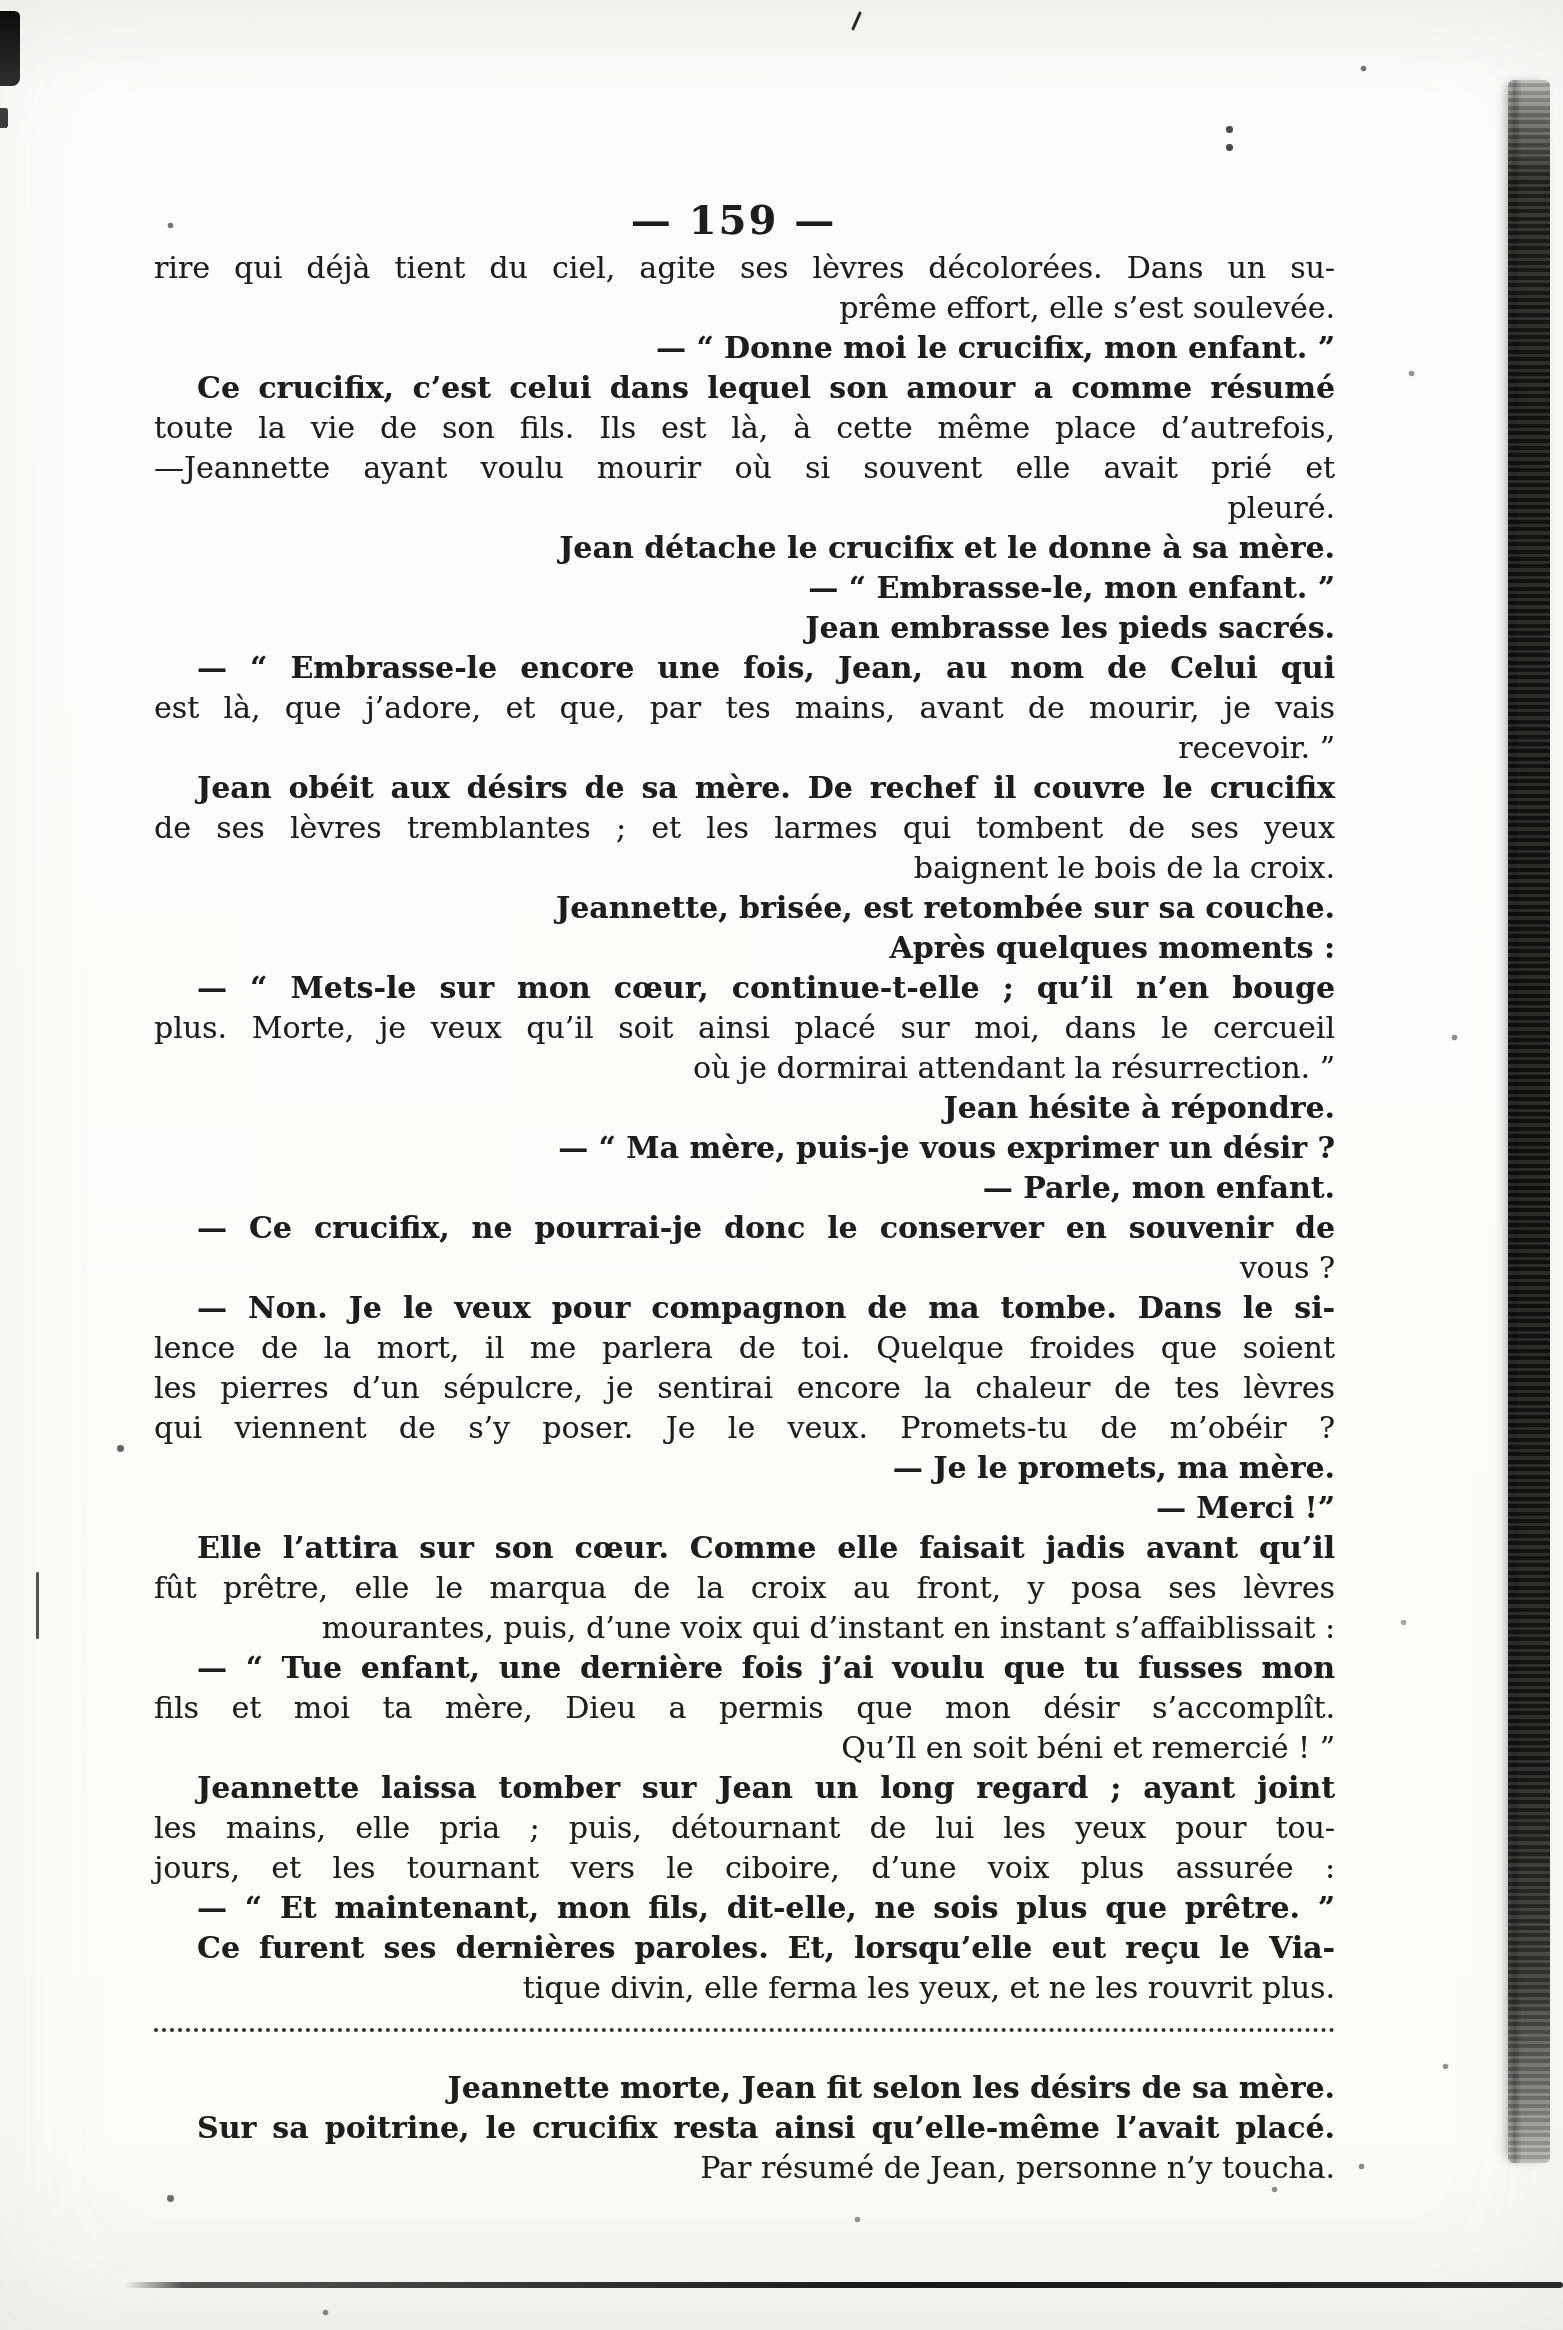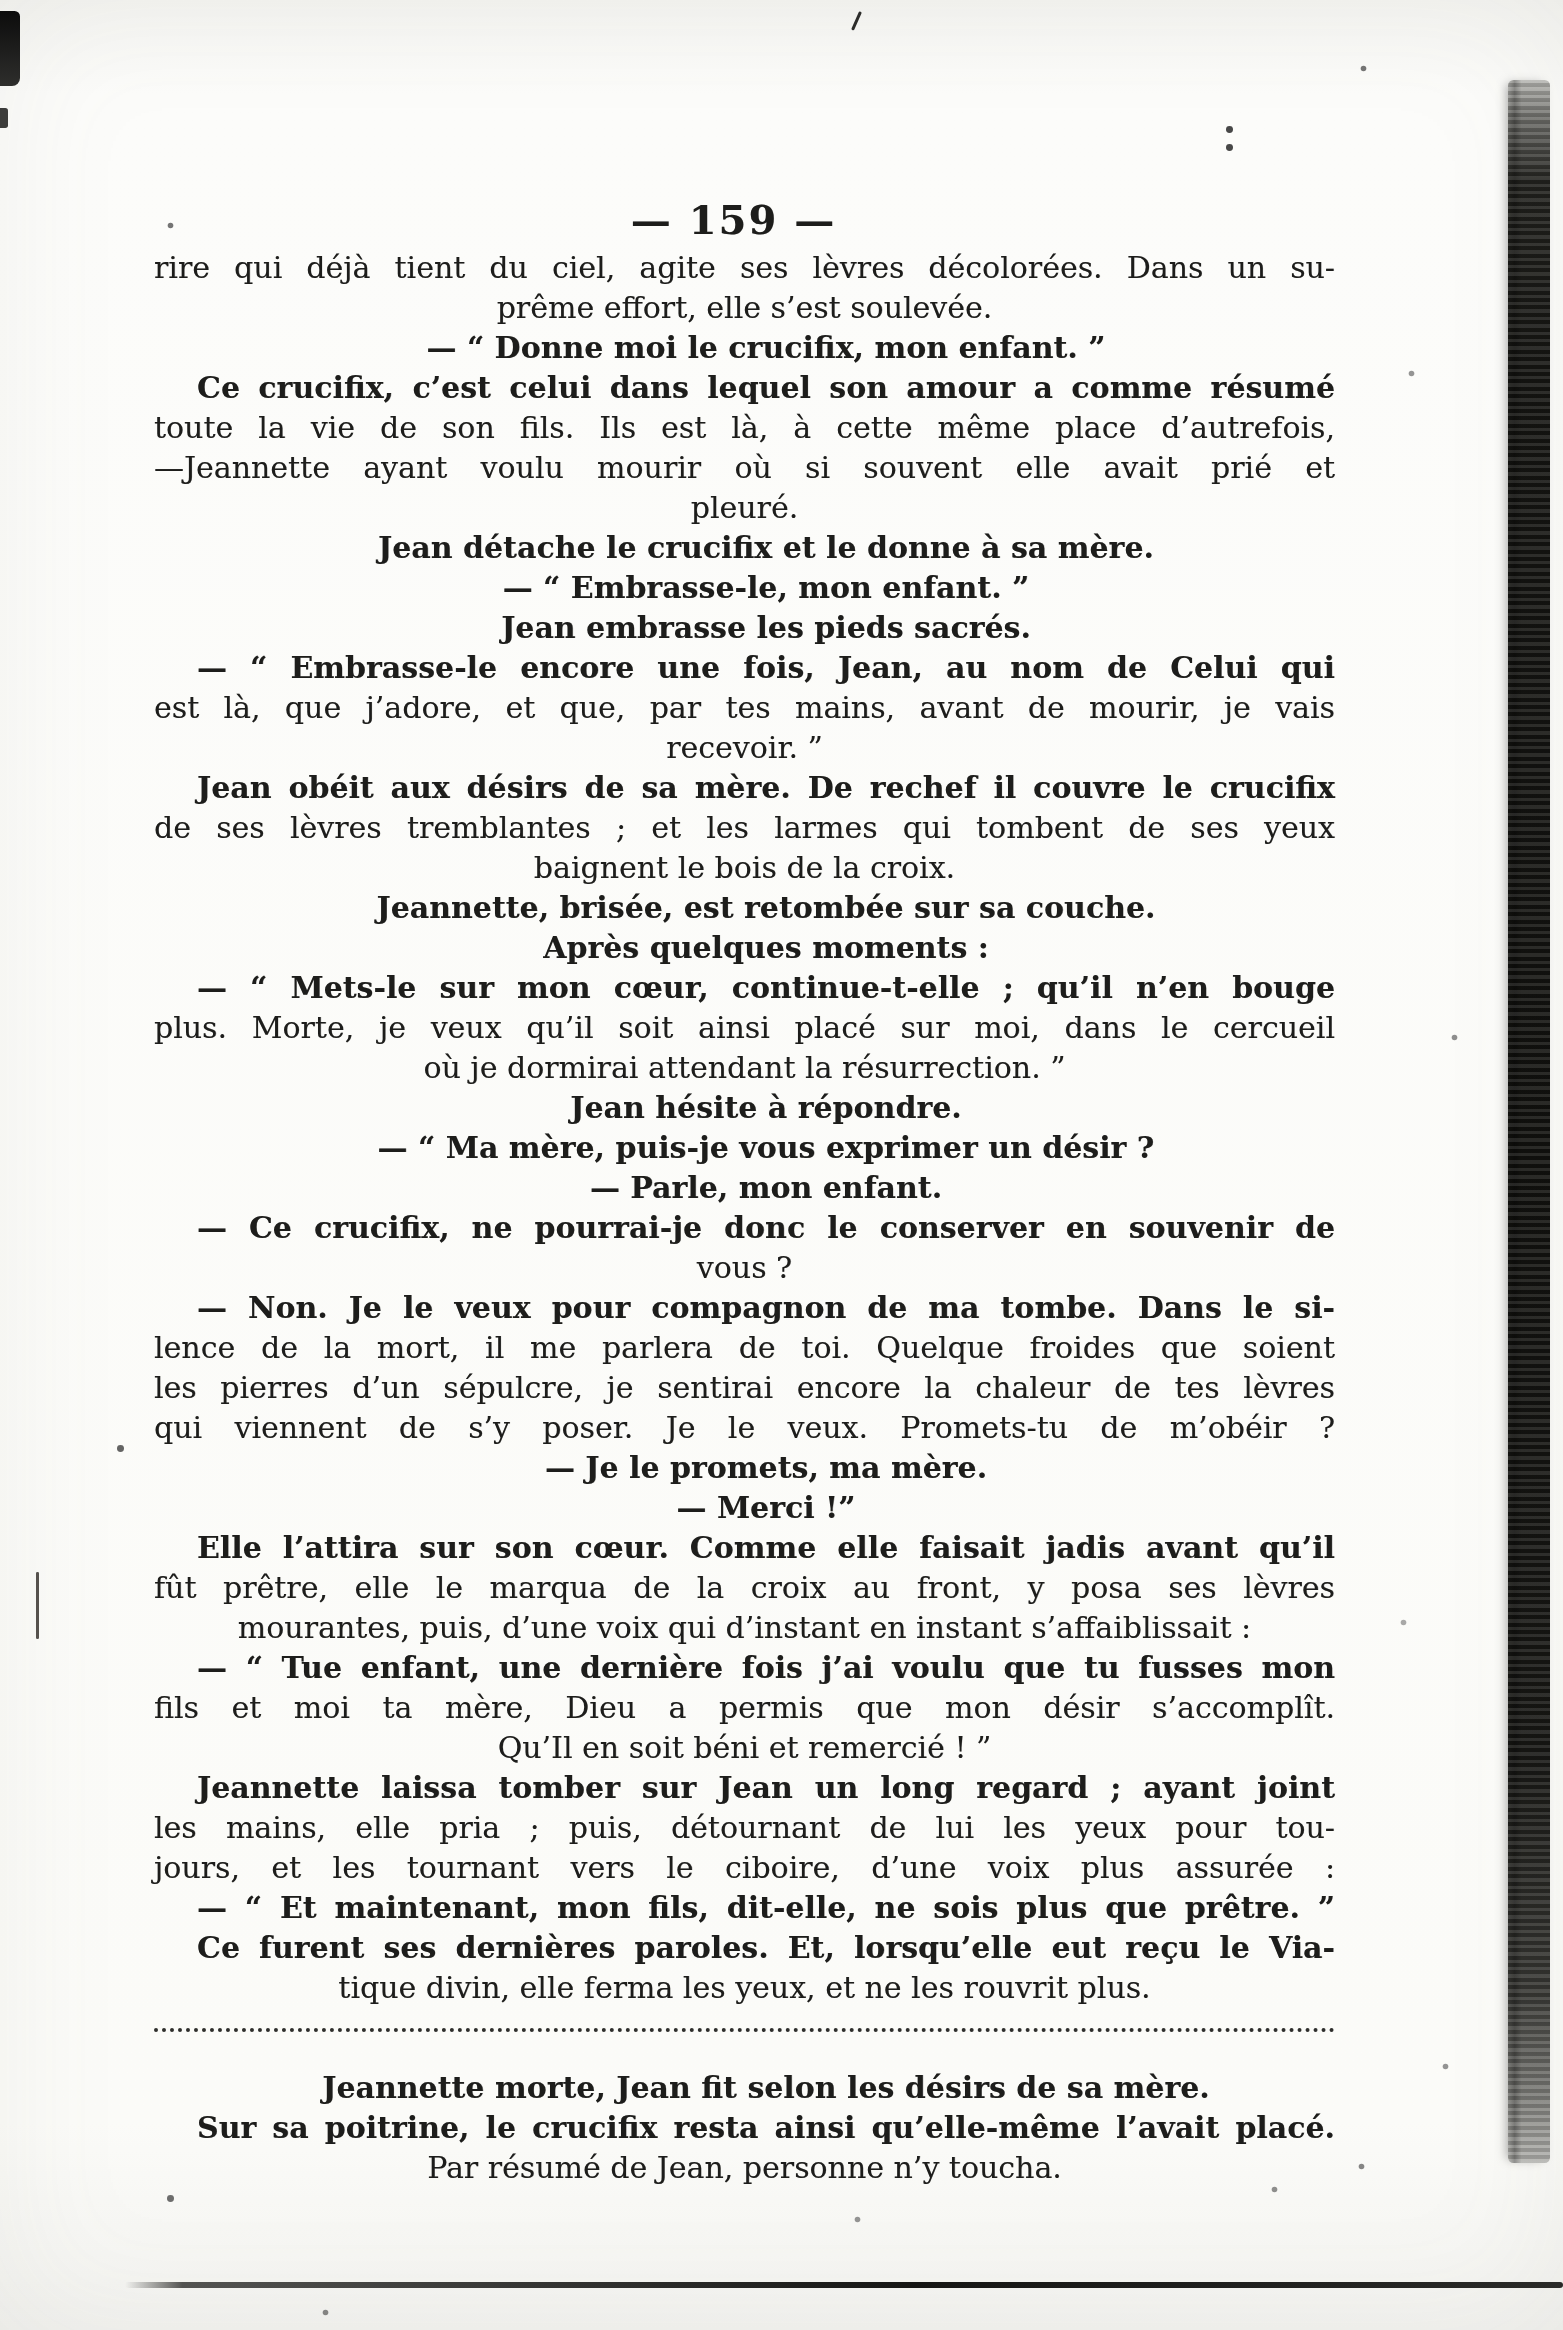--- a/index.html
+++ b/index.html
@@ -26,21 +26,21 @@
     margin-top: 29px;
   }
   .text-block {
     position: absolute; left: 154px; top: 248px; width: 1181px;
   }
   .line {
     font-size: 30px;
     line-height: 40px;
     height: 40px;
     white-space: nowrap;
-    text-align: center;
+    text-align: right;
     text-shadow: 0.3px 0.3px 0.4px rgba(20,20,20,0.35);
   }
   .line.ind { padding-left: 43px; font-weight: bold; }
   .line.j   { text-align: justify; text-align-last: justify; }
   .line.sep { margin-top: 17.5px; }
   .dotrule {
     display: block; height: 0;
     margin-top: 20px;
     border-top: 4.7px dotted #2e2e2c;
   }

